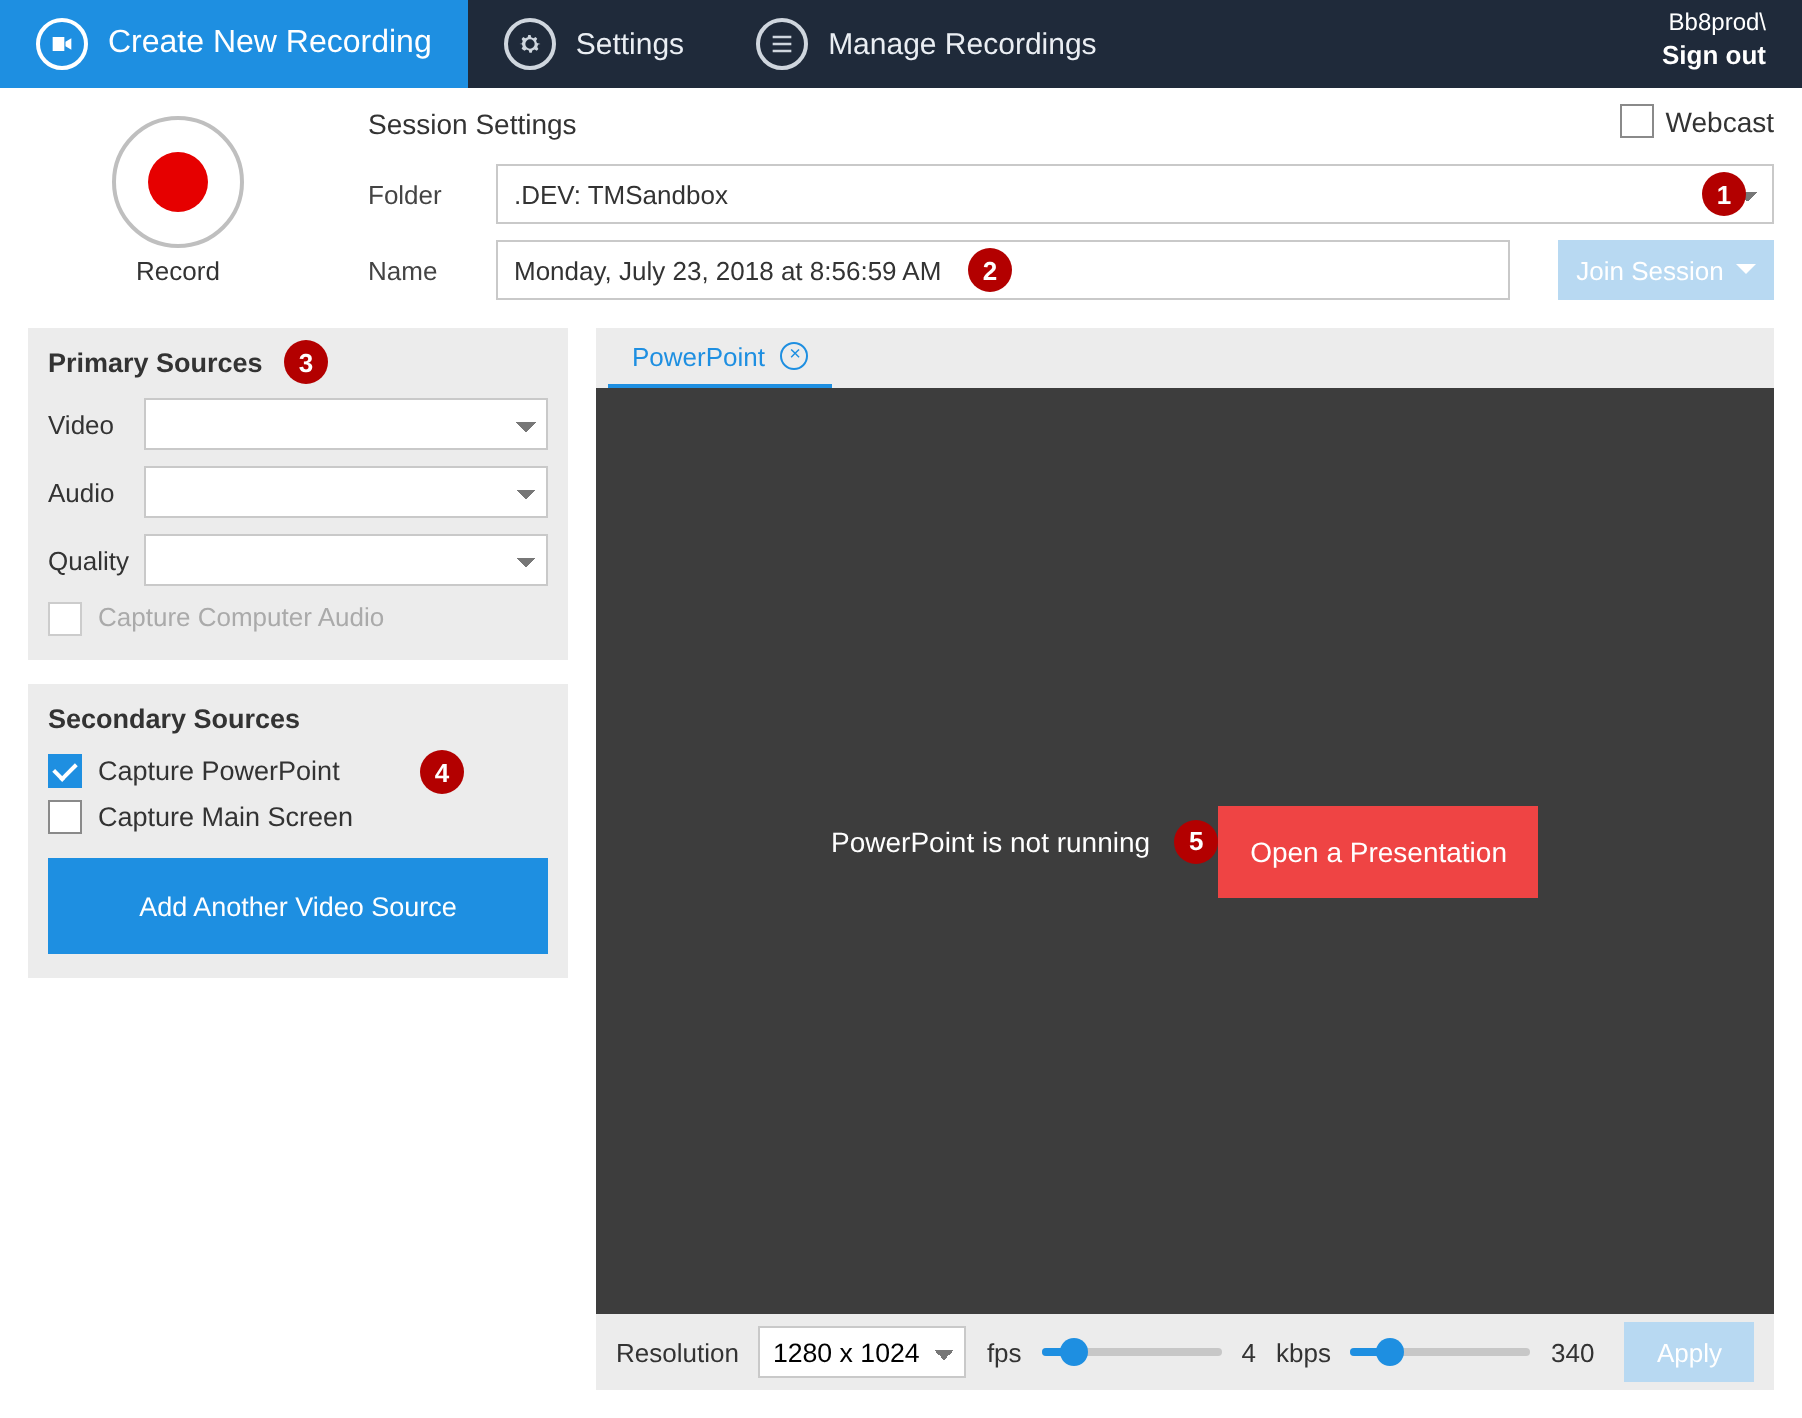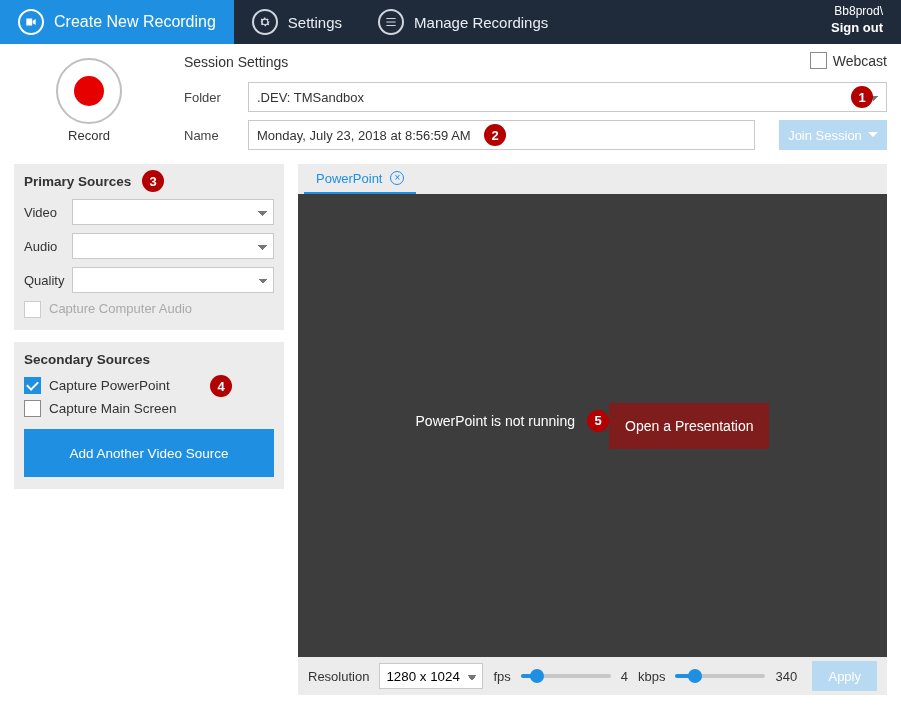--- a/index.html
+++ b/index.html
@@ -39,21 +39,21 @@
 .sselect{flex:1;height:26px;border:1px solid #c9c9c9;padding:12px 6px;font-size:13px;background:#fff;appearance:none;background-image:linear-gradient(45deg,transparent 50%,#777 50%),linear-gradient(135deg,#777 50%,transparent 50%);background-position:right 10px top 11px,right 5px top 11px;background-size:5px 5px,5px 5px;background-repeat:no-repeat}
 .cap-row{display:flex;align-items:flex-start;gap:8px;margin-top:4px;color:#aaa}
 .sec-row{display:flex;align-items:center;gap:8px;margin-bottom:6px;font-size:13.5px;position:relative}
 .add-btn{width:100%;height:48px;background:#1e8fe1;color:#fff;border:none;font-size:13.5px;margin-top:6px;cursor:pointer}
 .right{flex:1;display:flex;flex-direction:column;background:#ececec}
 .tabstrip{height:30px;background:#ececec;display:flex;align-items:flex-end;padding-left:6px}
 .ptab{height:30px;padding:0 12px;display:flex;align-items:center;gap:8px;background:#ececec;color:#1e8fe1;border-bottom:2px solid #1e8fe1;font-size:13px;cursor:pointer}
 .ptab .x{width:14px;height:14px;border:1px solid #1e8fe1;border-radius:50%;display:flex;align-items:center;justify-content:center;font-size:10px;line-height:1}
 .preview{flex:1;background:#3d3d3d;display:flex;flex-direction:row;align-items:center;justify-content:center;color:#fff;position:relative}
 .preview-msg{font-size:14px;margin-bottom:10px}
-.open-btn{background:#7f1d1d;color:#fff;border:none;padding:15px 16px;font-size:14px;cursor:pointer}
+.open-btn{background:#ef4444;color:#fff;border:none;padding:15px 16px;font-size:14px;cursor:pointer}
 .footer{height:38px;background:#ececec;display:flex;align-items:center;padding:0 10px;gap:10px;font-size:13px}
 .res-sel{height:26px;border:1px solid #c9c9c9;padding:0 22px 0 6px;background:#fff;appearance:none;background-image:linear-gradient(45deg,transparent 50%,#777 50%),linear-gradient(135deg,#777 50%,transparent 50%);background-position:right 10px top 11px,right 5px top 11px;background-size:5px 5px,5px 5px;background-repeat:no-repeat}
 .slider{position:relative;width:90px;height:4px;background:#c7c7c7;border-radius:2px}
 .slider .fill{position:absolute;left:0;top:0;height:100%;background:#1e8fe1;border-radius:2px}
 .slider .thumb{position:absolute;top:-5px;width:14px;height:14px;background:#1e8fe1;border-radius:50%;margin-left:-7px}
 .apply-btn{margin-left:auto;height:30px;padding:0 16px;background:#b8d9f2;color:#fff;border:none;font-size:13px}
 .badge{position:absolute;width:22px;height:22px;background:#b30000;color:#fff;border-radius:50%;display:flex;align-items:center;justify-content:center;font-weight:bold;font-size:13px;z-index:10}
 </style>
 </head>
 <body>

